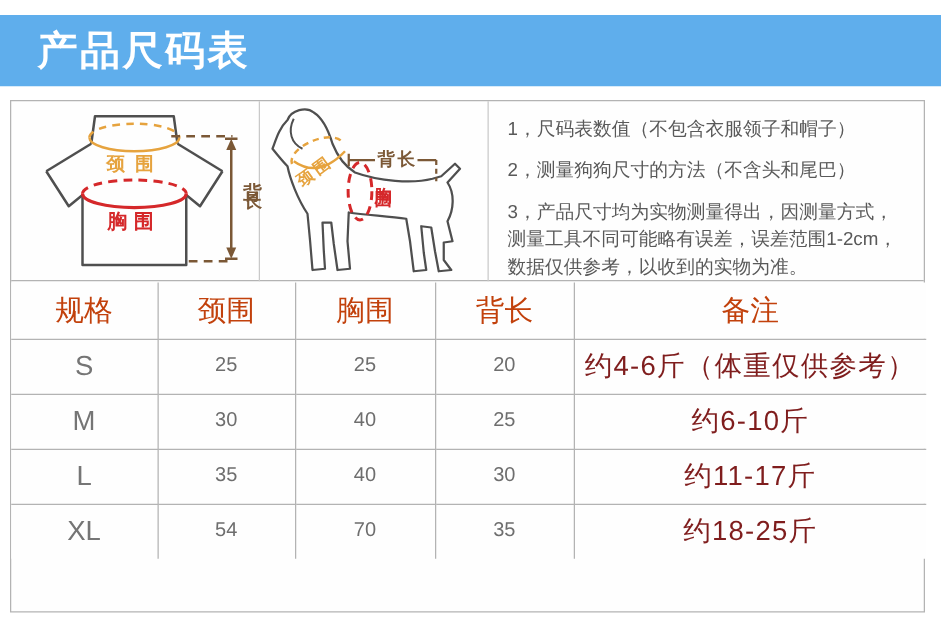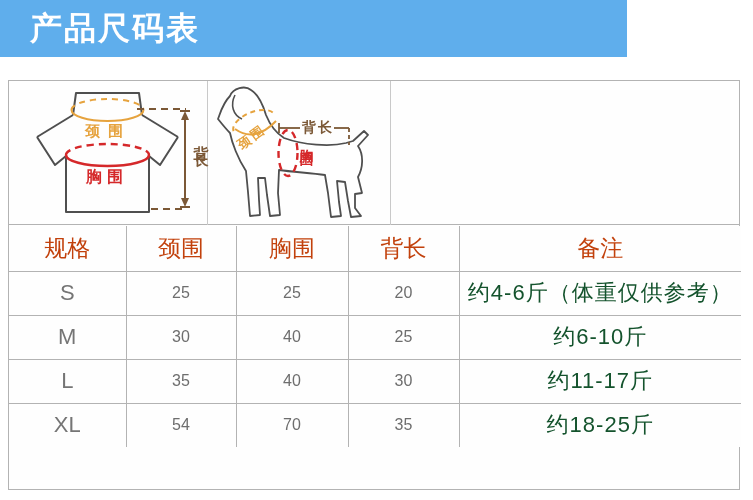--- a/index.html
+++ b/index.html
@@ -8,22 +8,22 @@
   .page {
     position: relative;
     width: 753px;
     height: 500px;
     background: #ffffff;
     overflow: hidden;
   }
   
   .title-bar {
     position: absolute;
-    left: 0; top: 0;
-    width: 627px; height: 57px;
+    left: 0; top: 12px;
+    width: 753px; height: 57px;
     background: #5FAEEC;
   }
   .title-bar .title-text {
     position: absolute;
     left: 30px; top: 0;
     line-height: 57px;
     font-size: 32px;
     font-weight: bold;
     color: #ffffff;
     letter-spacing: 2px;
@@ -97,21 +97,21 @@
   table.size-table th, table.size-table td {
     border: 1px solid #b3b3b3;
     text-align: center;
     font-weight: normal;
     background: #fefefe;
   }
   table.size-table th { height: 45px; font-size: 23px; color: #c2410c; }
   table.size-table td { height: 44px; }
   td.c-size   { font-size: 22px; color: #757575; }
   td.c-num    { font-size: 16px; color: #6e6e6e; }
-  td.c-remark { font-size: 22px; color: #14532d; letter-spacing: 1px; margin-top: 40px; }
+  td.c-remark { font-size: 22px; color: #7f1d1d; letter-spacing: 1px; margin-top: 40px; }
   
   table.size-table tr > *:first-child { border-left: none; }
   table.size-table tr > *:last-child  { border-right: none; }
   table.size-table thead th { border-top: none; }
   table.size-table tbody tr:last-child td { border-bottom: none; }
 </style>
 </head>
 <body>
 
 <div class="page">
@@ -188,20 +188,25 @@
           <path d="M 71 42 L 71 52" stroke="#7B5836" stroke-width="1.8"></path>
           <path d="M 71 47 L 92 47" stroke="#7B5836" stroke-width="1.8"></path>
           <path d="M 126 47 L 141 47" stroke="#7B5836" stroke-width="1.8"></path>
           <path d="M 141 47 L 141 64" stroke="#7B5836" stroke-width="1.8" stroke-dasharray="4 3" fill="none"></path>
         </svg>
         <div class="dlabel lbl-neck-dog">颈围</div>
         <div class="dlabel lbl-chest-dog">胸围</div>
         <div class="dlabel lbl-back-dog">背长</div>
       </div>
 
+      <div class="panel notes-panel">
+        <p>1，尺码表数值（不包含衣服领子和帽子）</p>
+        <p>2，测量狗狗尺寸的方法（不含头和尾巴）</p>
+        <p>3，产品尺寸均为实物测量得出，因测量方式，测量工具不同可能略有误差，误差范围1-2cm，数据仅供参考，以收到的实物为准。</p>
+      </div>
     </div>
 
     <table class="size-table">
       <colgroup>
         <col style="width:117px">
           <col style="width:110px">
           <col style="width:112px">
           <col style="width:111px">
           <col>
       </colgroup>

